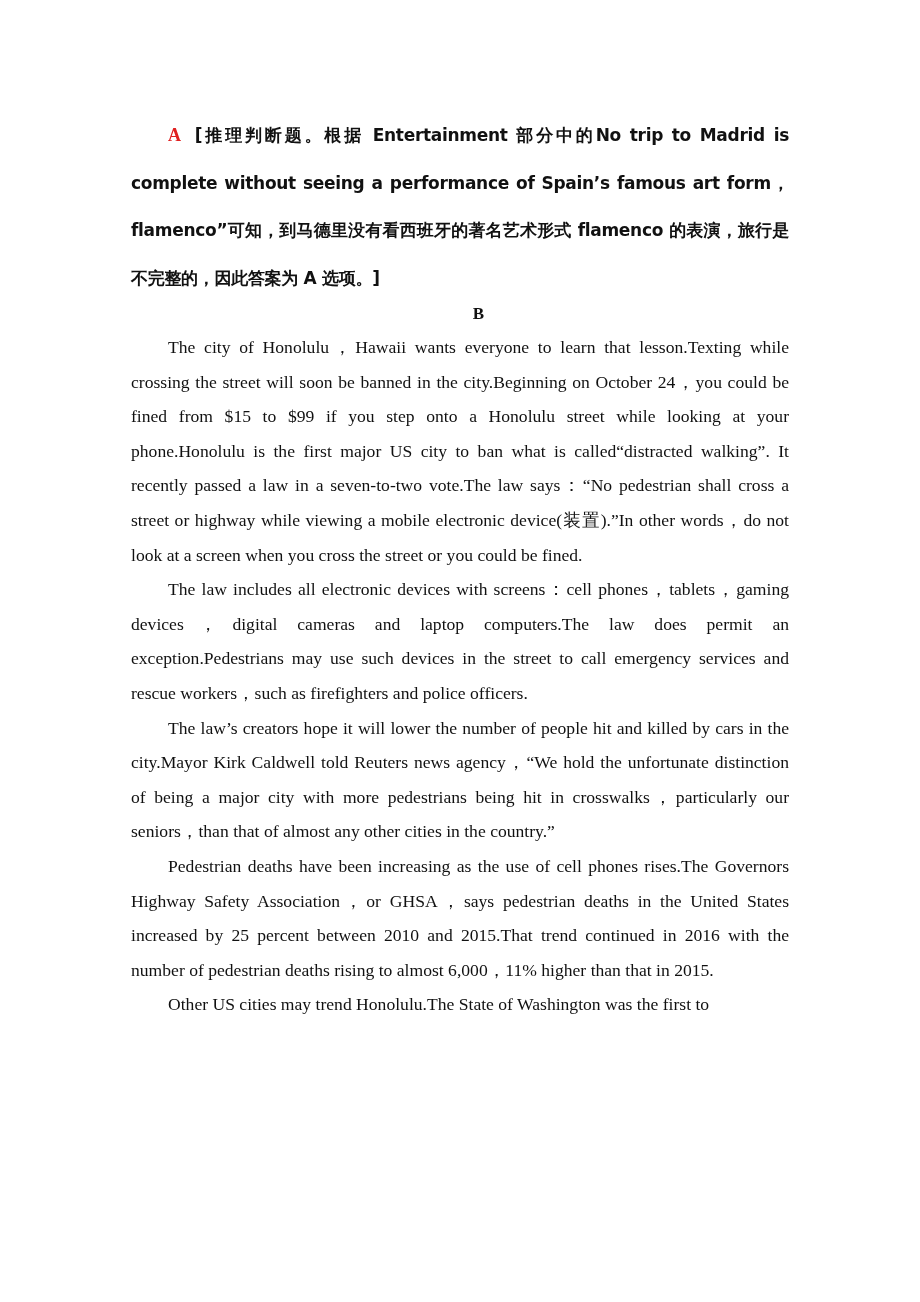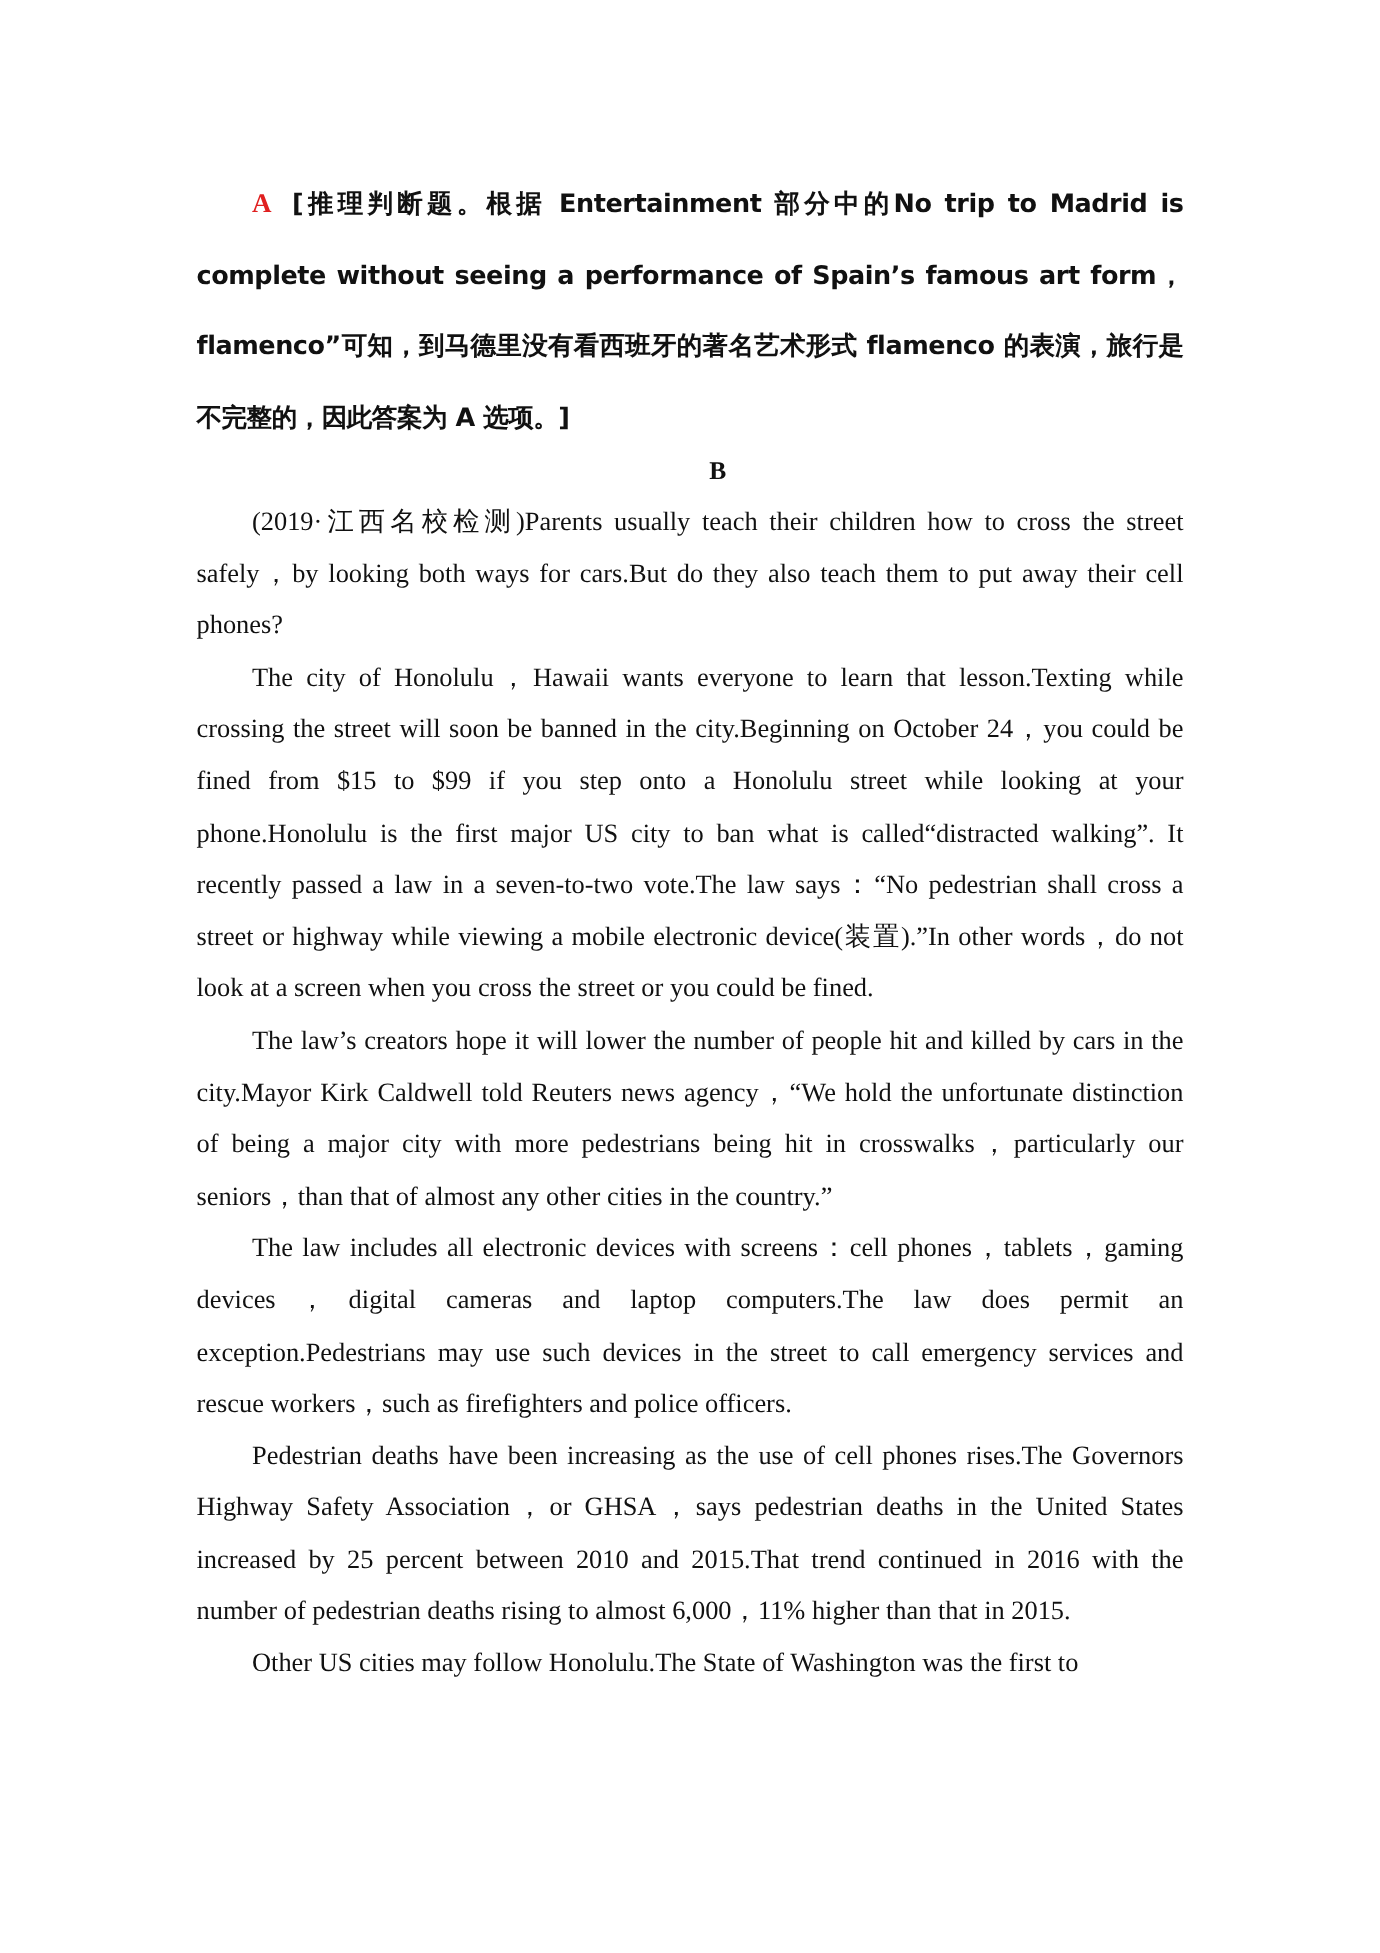--- a/index.html
+++ b/index.html
@@ -70,21 +70,20 @@
 
 <div class="page">
 
   <div class="answer">
     <span class="indent"></span><span class="letter">A</span><span>[推理判断题。根据 Entertainment 部分中的No trip to Madrid is complete without seeing a performance of Spain’s famous art form，flamenco”可知，到马德里没有看西班牙的著名艺术形式 flamenco 的表演，旅行是不完整的，因此答案为 A 选项。]</span>
   </div>
 
   <div class="section-title">B</div>
 
   <div class="passage">
-    <p>(2019·江西名校检测)Parents usually teach their children how to cross the street safely，by looking both ways for cars.But do they also teach them to put away their cell phones?</p>
     <p>The city of Honolulu，Hawaii wants everyone to learn that lesson.Texting while crossing the street will soon be banned in the city.Beginning on October 24，you could be fined from $15 to $99 if you step onto a Honolulu street while looking at your phone.Honolulu is the first major US city to ban what is called“distracted walking”. It recently passed a law in a seven-to-two vote.The law says：“No pedestrian shall cross a street or highway while viewing a mobile electronic device(装置).”In other words，do not look at a screen when you cross the street or you could be fined.</p>
+    <p>The law includes all electronic devices with screens：cell phones，tablets，gaming devices，digital cameras and laptop computers.The law does permit an exception.Pedestrians may use such devices in the street to call emergency services and rescue workers，such as firefighters and police officers.</p>
     <p>The law’s creators hope it will lower the number of people hit and killed by cars in the city.Mayor Kirk Caldwell told Reuters news agency，“We hold the unfortunate distinction of being a major city with more pedestrians being hit in crosswalks，particularly our seniors，than that of almost any other cities in the country.”</p>
-    <p>The law includes all electronic devices with screens：cell phones，tablets，gaming devices，digital cameras and laptop computers.The law does permit an exception.Pedestrians may use such devices in the street to call emergency services and rescue workers，such as firefighters and police officers.</p>
     <p>Pedestrian deaths have been increasing as the use of cell phones rises.The Governors Highway Safety Association，or GHSA，says pedestrian deaths in the United States increased by 25 percent between 2010 and 2015.That trend continued in 2016 with the number of pedestrian deaths rising to almost 6,000，11% higher than that in 2015.</p>
-    <p>Other US cities may follow Honolulu.The State of Washington was the first to</p>
+    <p>Other US cities may trend Honolulu.The State of Washington was the first to</p>
   </div>
 
 </div>
 
 </body></html>

